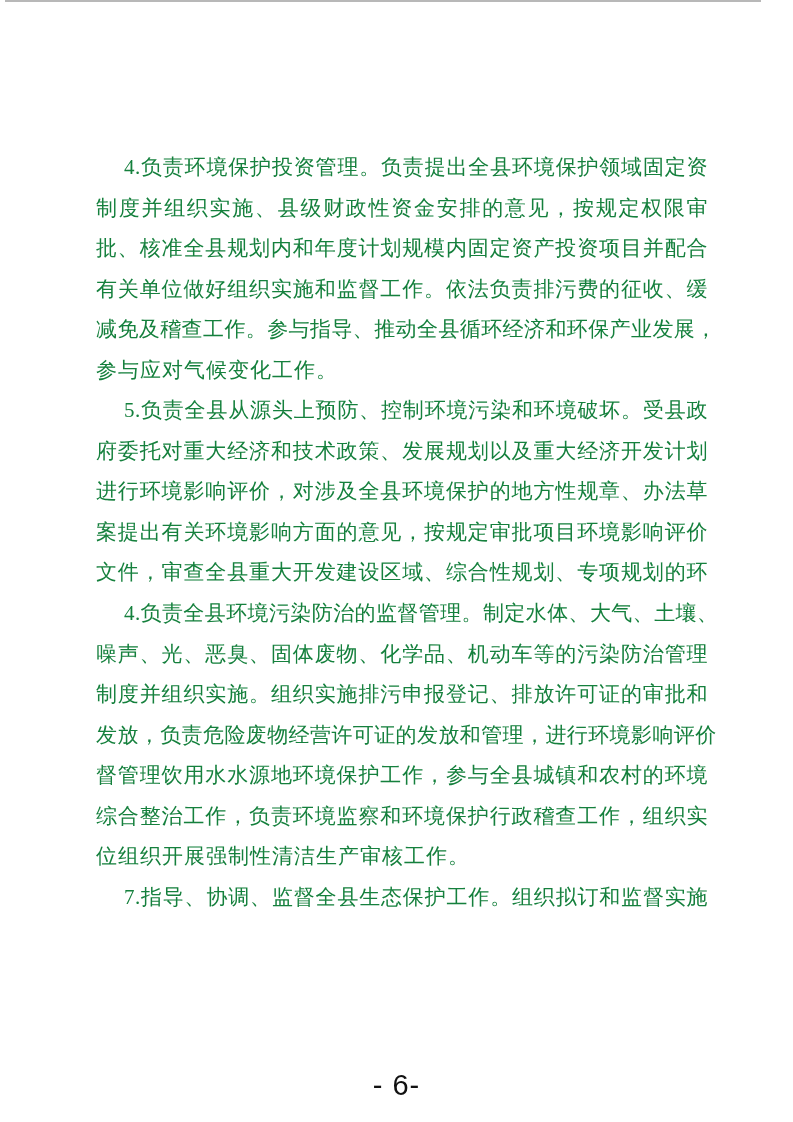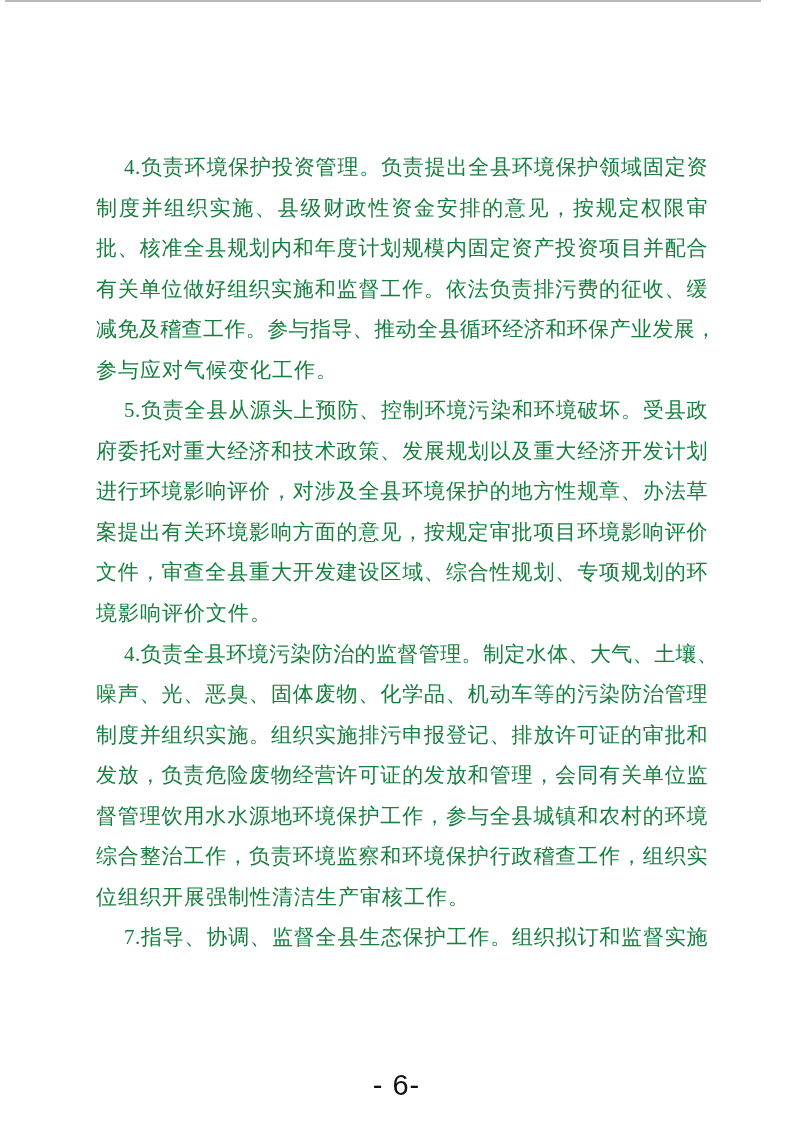--- a/index.html
+++ b/index.html
@@ -72,28 +72,27 @@
       <div class="line">减免及稽查工作。参与指导、推动全县循环经济和环保产业发展，</div>
       <div class="line end">参与应对气候变化工作。</div>
     </div>
 
     <div class="para">
       <div class="line indent">5.负责全县从源头上预防、控制环境污染和环境破坏。受县政</div>
       <div class="line">府委托对重大经济和技术政策、发展规划以及重大经济开发计划</div>
       <div class="line">进行环境影响评价，对涉及全县环境保护的地方性规章、办法草</div>
       <div class="line">案提出有关环境影响方面的意见，按规定审批项目环境影响评价</div>
       <div class="line">文件，审查全县重大开发建设区域、综合性规划、专项规划的环</div>
-      <div class="line end">境影响评价文件。</div>
     </div>
 
     <div class="para">
       <div class="line indent">4.负责全县环境污染防治的监督管理。制定水体、大气、土壤、</div>
       <div class="line">噪声、光、恶臭、固体废物、化学品、机动车等的污染防治管理</div>
       <div class="line">制度并组织实施。组织实施排污申报登记、排放许可证的审批和</div>
-      <div class="line">发放，负责危险废物经营许可证的发放和管理，会同有关单位监</div>
+      <div class="line">发放，负责危险废物经营许可证的发放和管理，进行环境影响评价</div>
       <div class="line">督管理饮用水水源地环境保护工作，参与全县城镇和农村的环境</div>
       <div class="line">综合整治工作，负责环境监察和环境保护行政稽查工作，组织实</div>
       <div class="line end">位组织开展强制性清洁生产审核工作。</div>
     </div>
 
     <div class="para">
       <div class="line indent">7.指导、协调、监督全县生态保护工作。组织拟订和监督实施</div>
     </div>
 
   </div>

